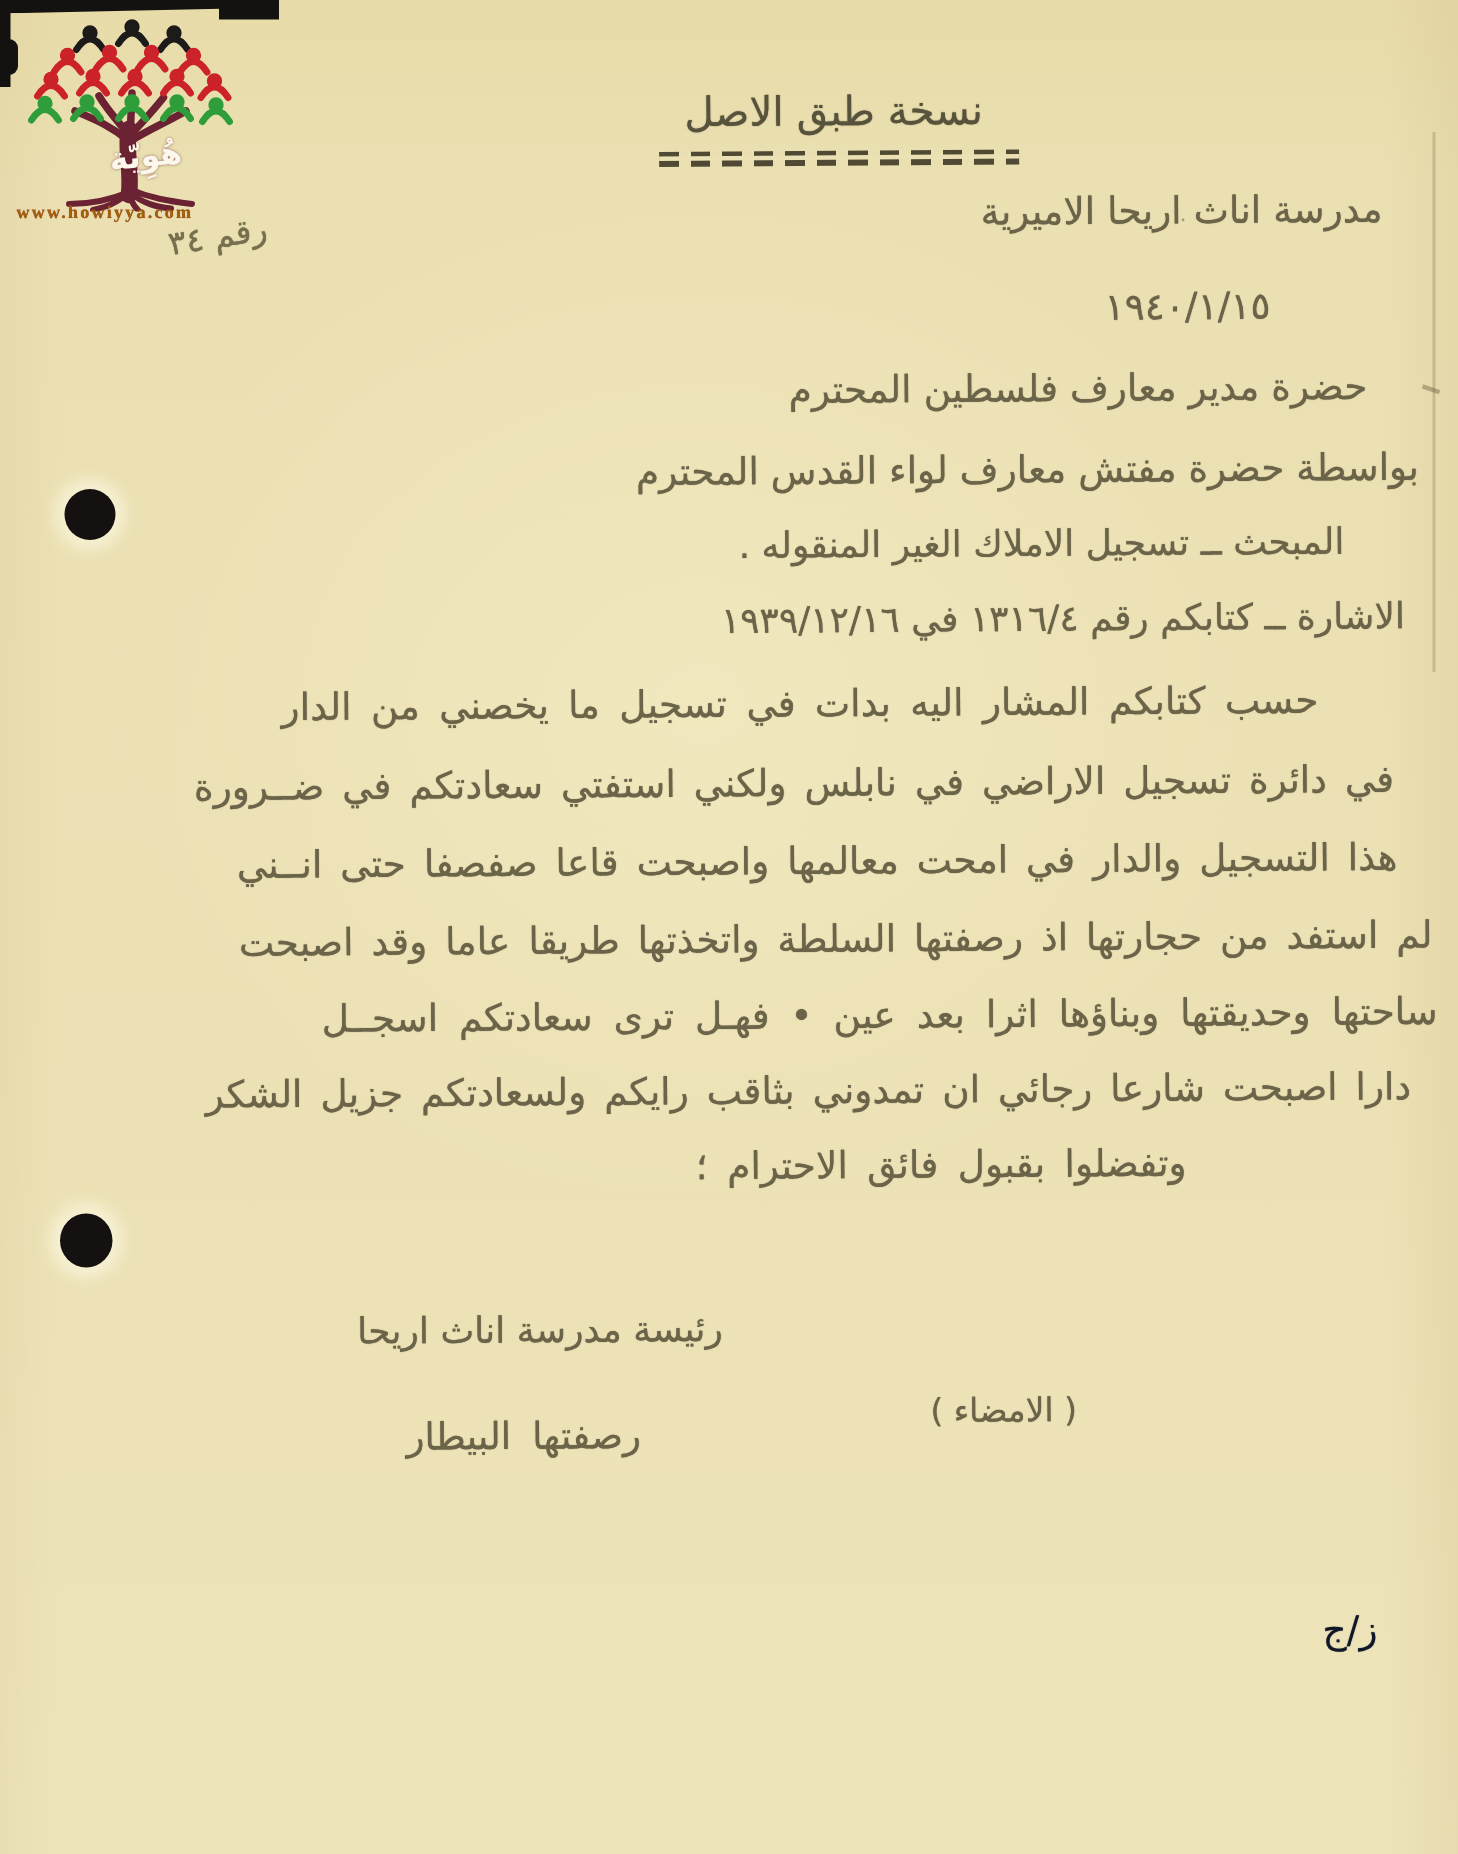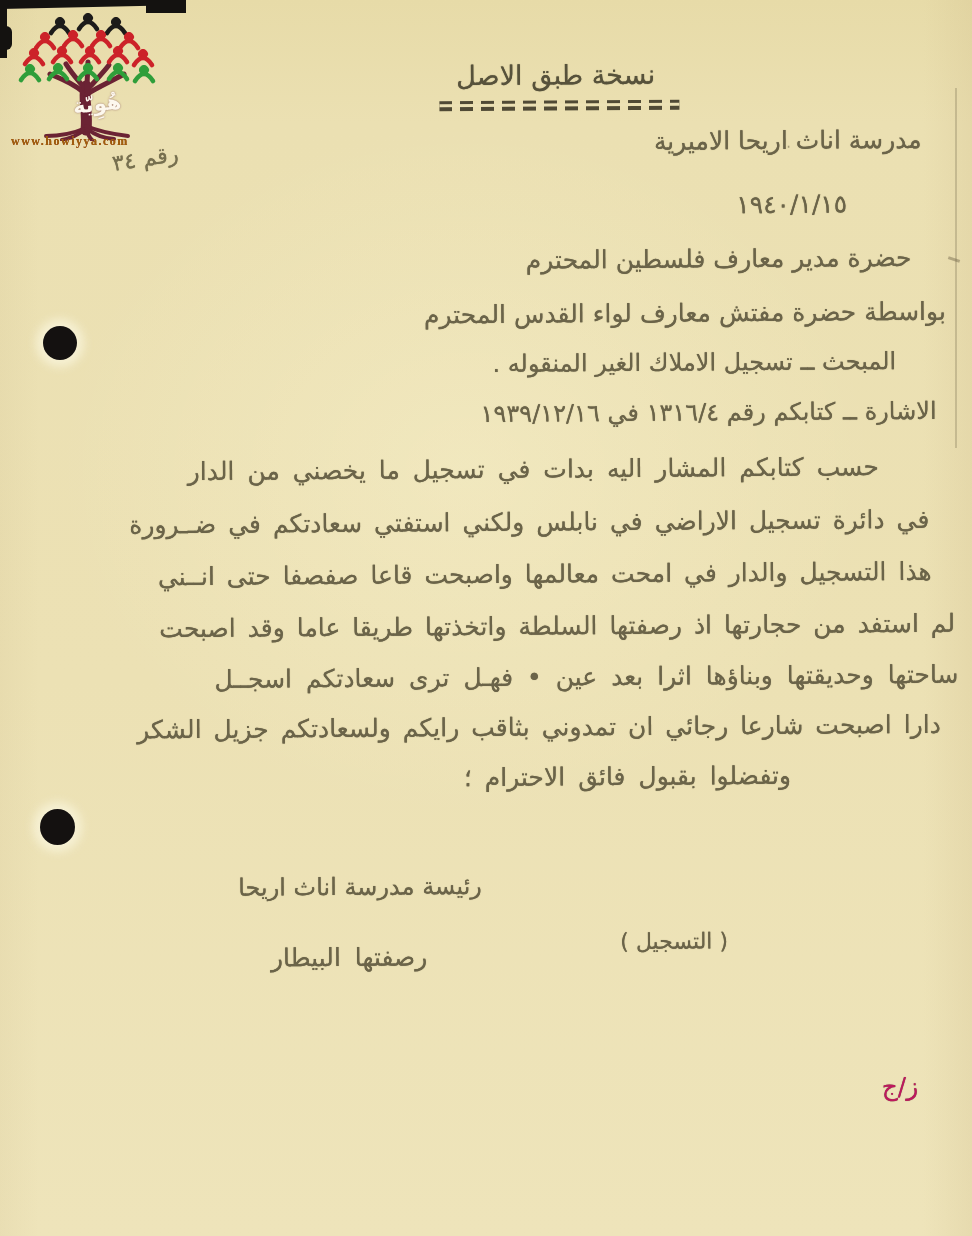--- a/index.html
+++ b/index.html
@@ -169,17 +169,17 @@
 
   <div class="abs ink rtl" style="right:92px;top:455px;font-size:25px;word-spacing:5px;">حسب كتابكم المشار اليه بدات في تسجيل ما يخصني من الدار</div>
   <div class="abs ink rtl" style="right:42px;top:508px;font-size:25px;word-spacing:4px;">في دائرة تسجيل الاراضي في نابلس ولكني استفتي سعادتكم في ضــرورة</div>
   <div class="abs ink rtl" style="right:40px;top:560px;font-size:25px;word-spacing:4px;">هذا التسجيل والدار في امحت معالمها واصبحت قاعا صفصفا حتى انــني</div>
   <div class="abs ink rtl" style="right:17px;top:612px;font-size:25px;word-spacing:4px;">لم استفد من حجارتها اذ رصفتها السلطة واتخذتها طريقا عاما وقد اصبحت</div>
   <div class="abs ink rtl" style="right:14px;top:663px;font-size:25px;word-spacing:6px;">ساحتها وحديقتها وبناؤها اثرا بعد عين • فهـل ترى سعادتكم اسجــل</div>
   <div class="abs ink rtl" style="right:32px;top:713px;font-size:25px;word-spacing:4px;">دارا اصبحت شارعا رجائي ان تمدوني بثاقب رايكم ولسعادتكم جزيل الشكر</div>
   <div class="abs ink rtl" style="right:182px;top:763px;font-size:25px;word-spacing:5px;">وتفضلوا بقبول فائق الاحترام ؛</div>
 
   <div class="abs ink rtl" style="right:492px;top:872px;font-size:24px;">رئيسة مدرسة اناث اريحا</div>
-  <div class="abs ink rtl" style="left:618px;top:930px;font-size:22px;">( التسجيل )</div>
+  <div class="abs ink rtl" style="left:618px;top:930px;font-size:22px;">( الامضاء )</div>
   <div class="abs ink rtl" style="right:547px;top:942px;font-size:25px;word-spacing:6px;">رصفتها البيطار</div>
 
-  <div class="abs ink rtl" style="right:57px;top:1075px;font-size:25px;color:#be185d;">ز/ج</div>
+  <div class="abs ink rtl" style="right:57px;top:1075px;font-size:25px;color:#0f172a;">ز/ج</div>
 </div>
 
 </body></html>

